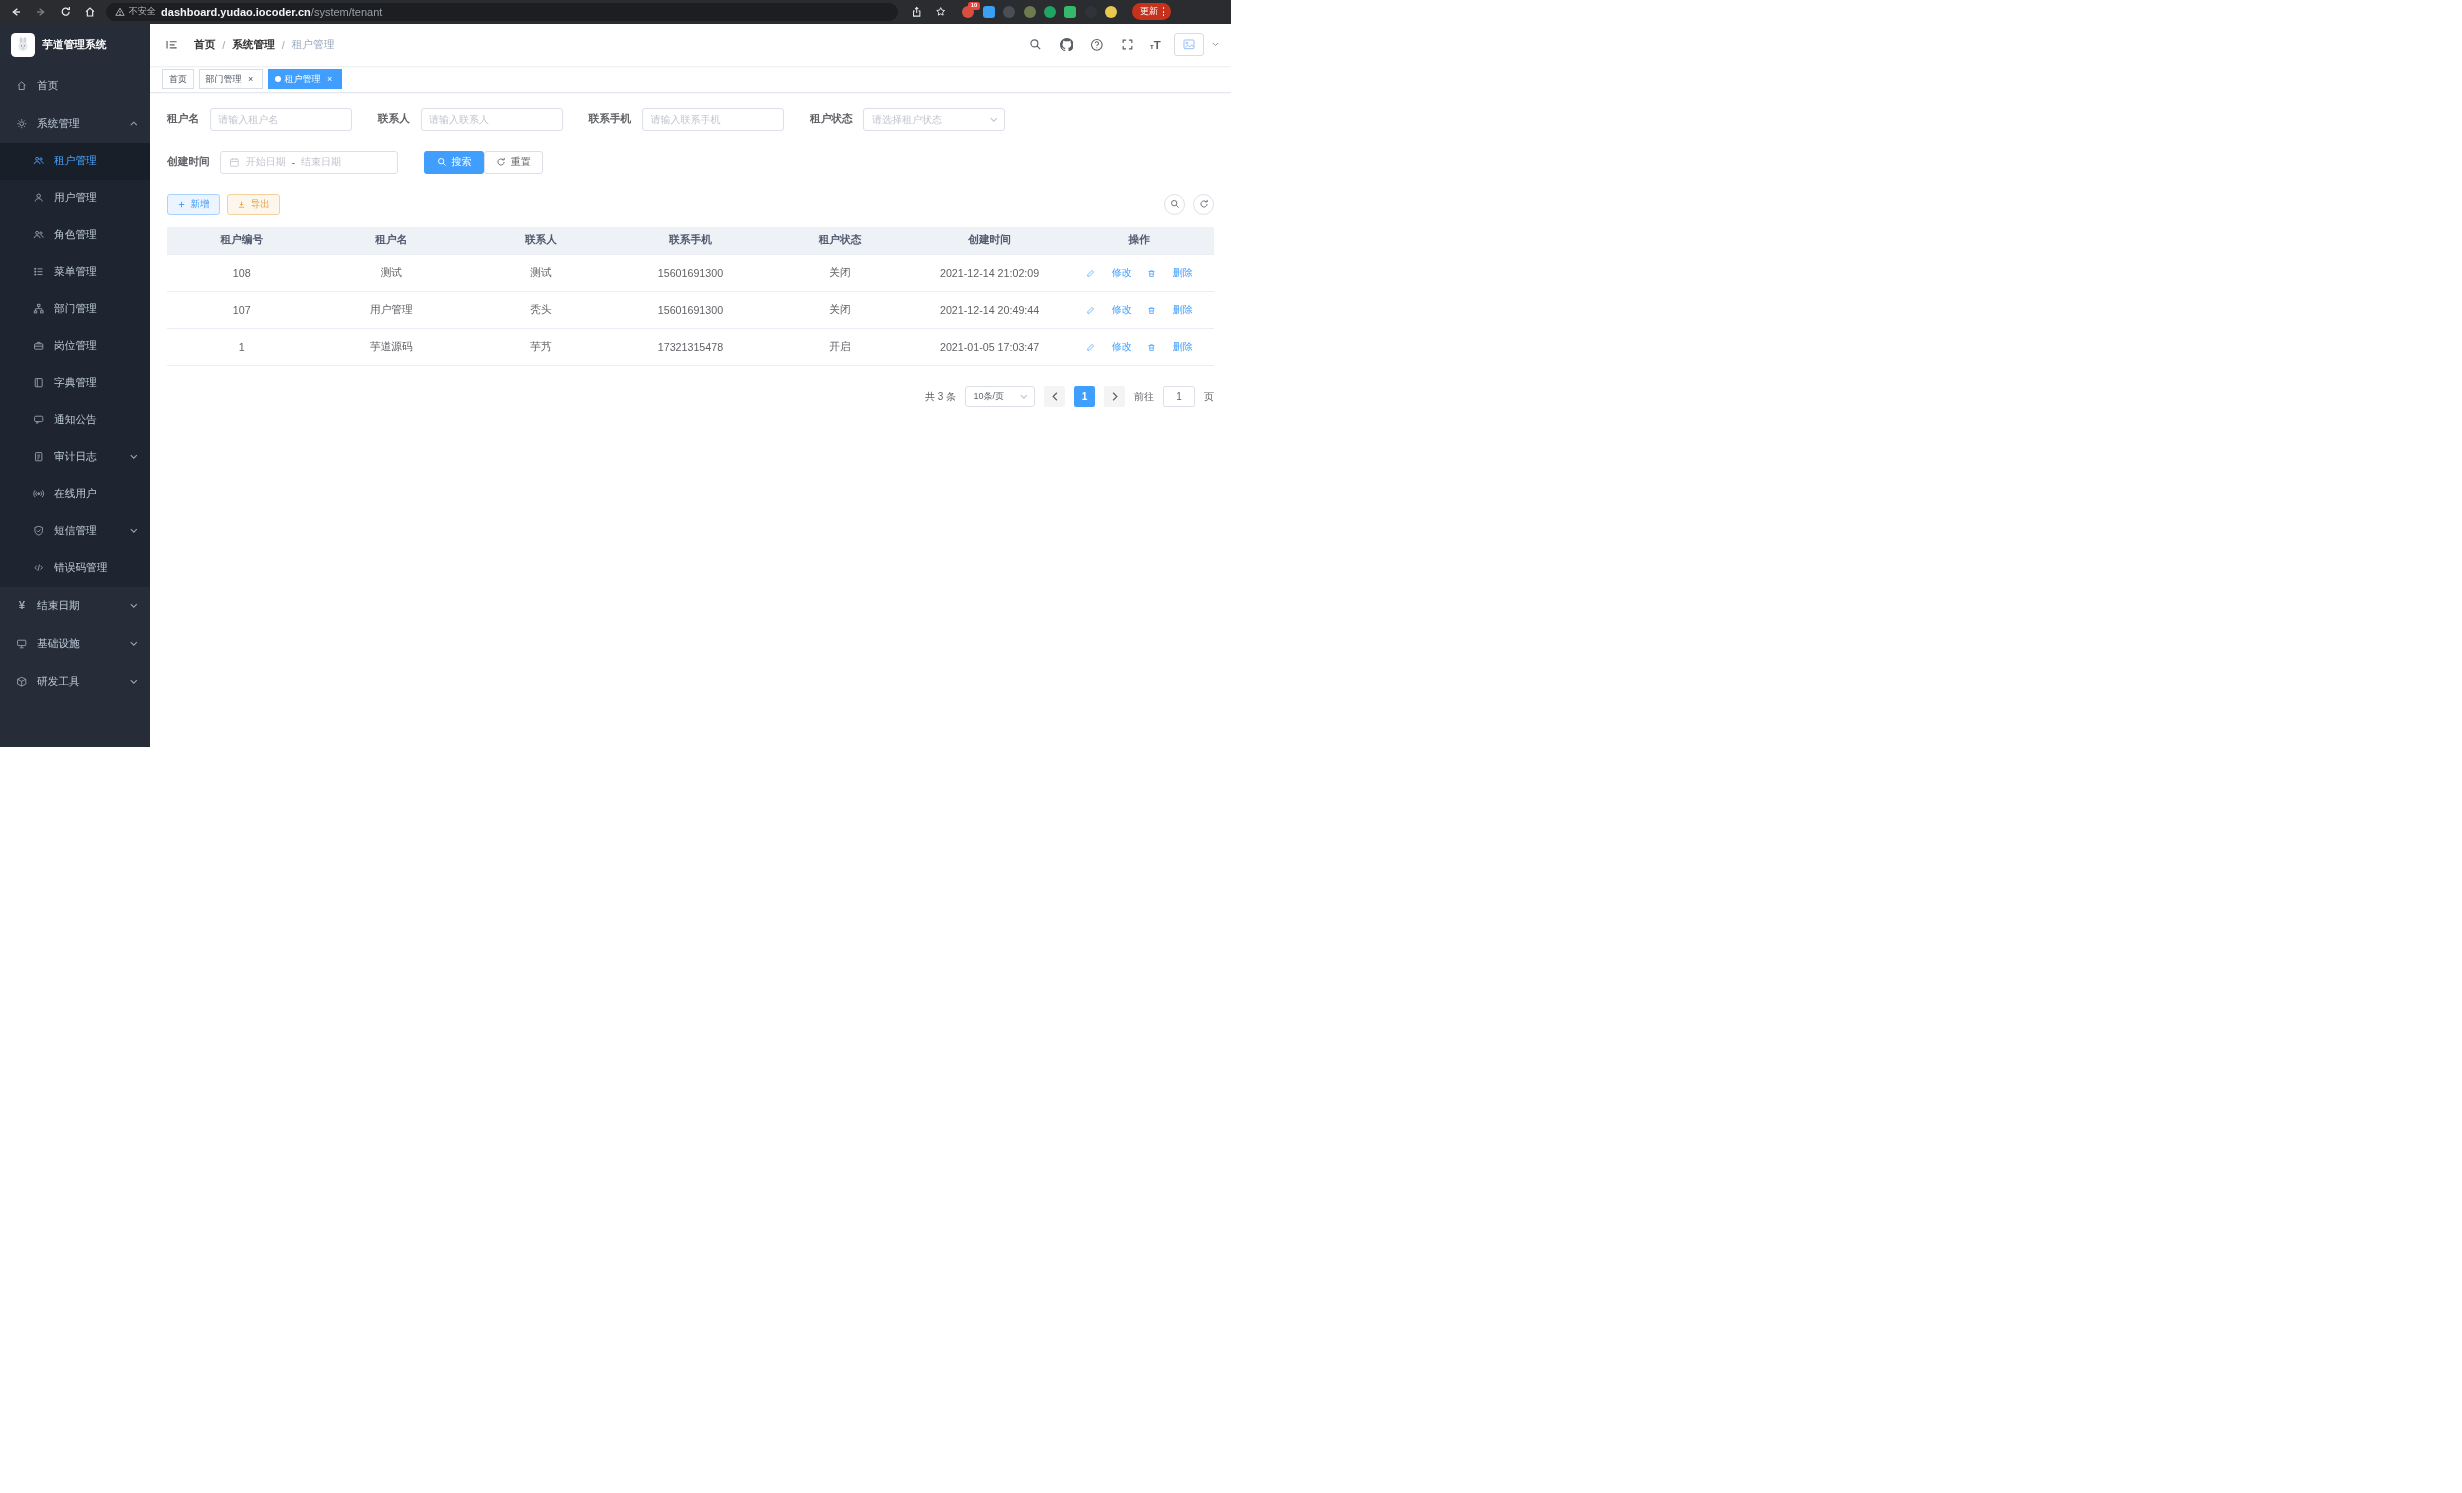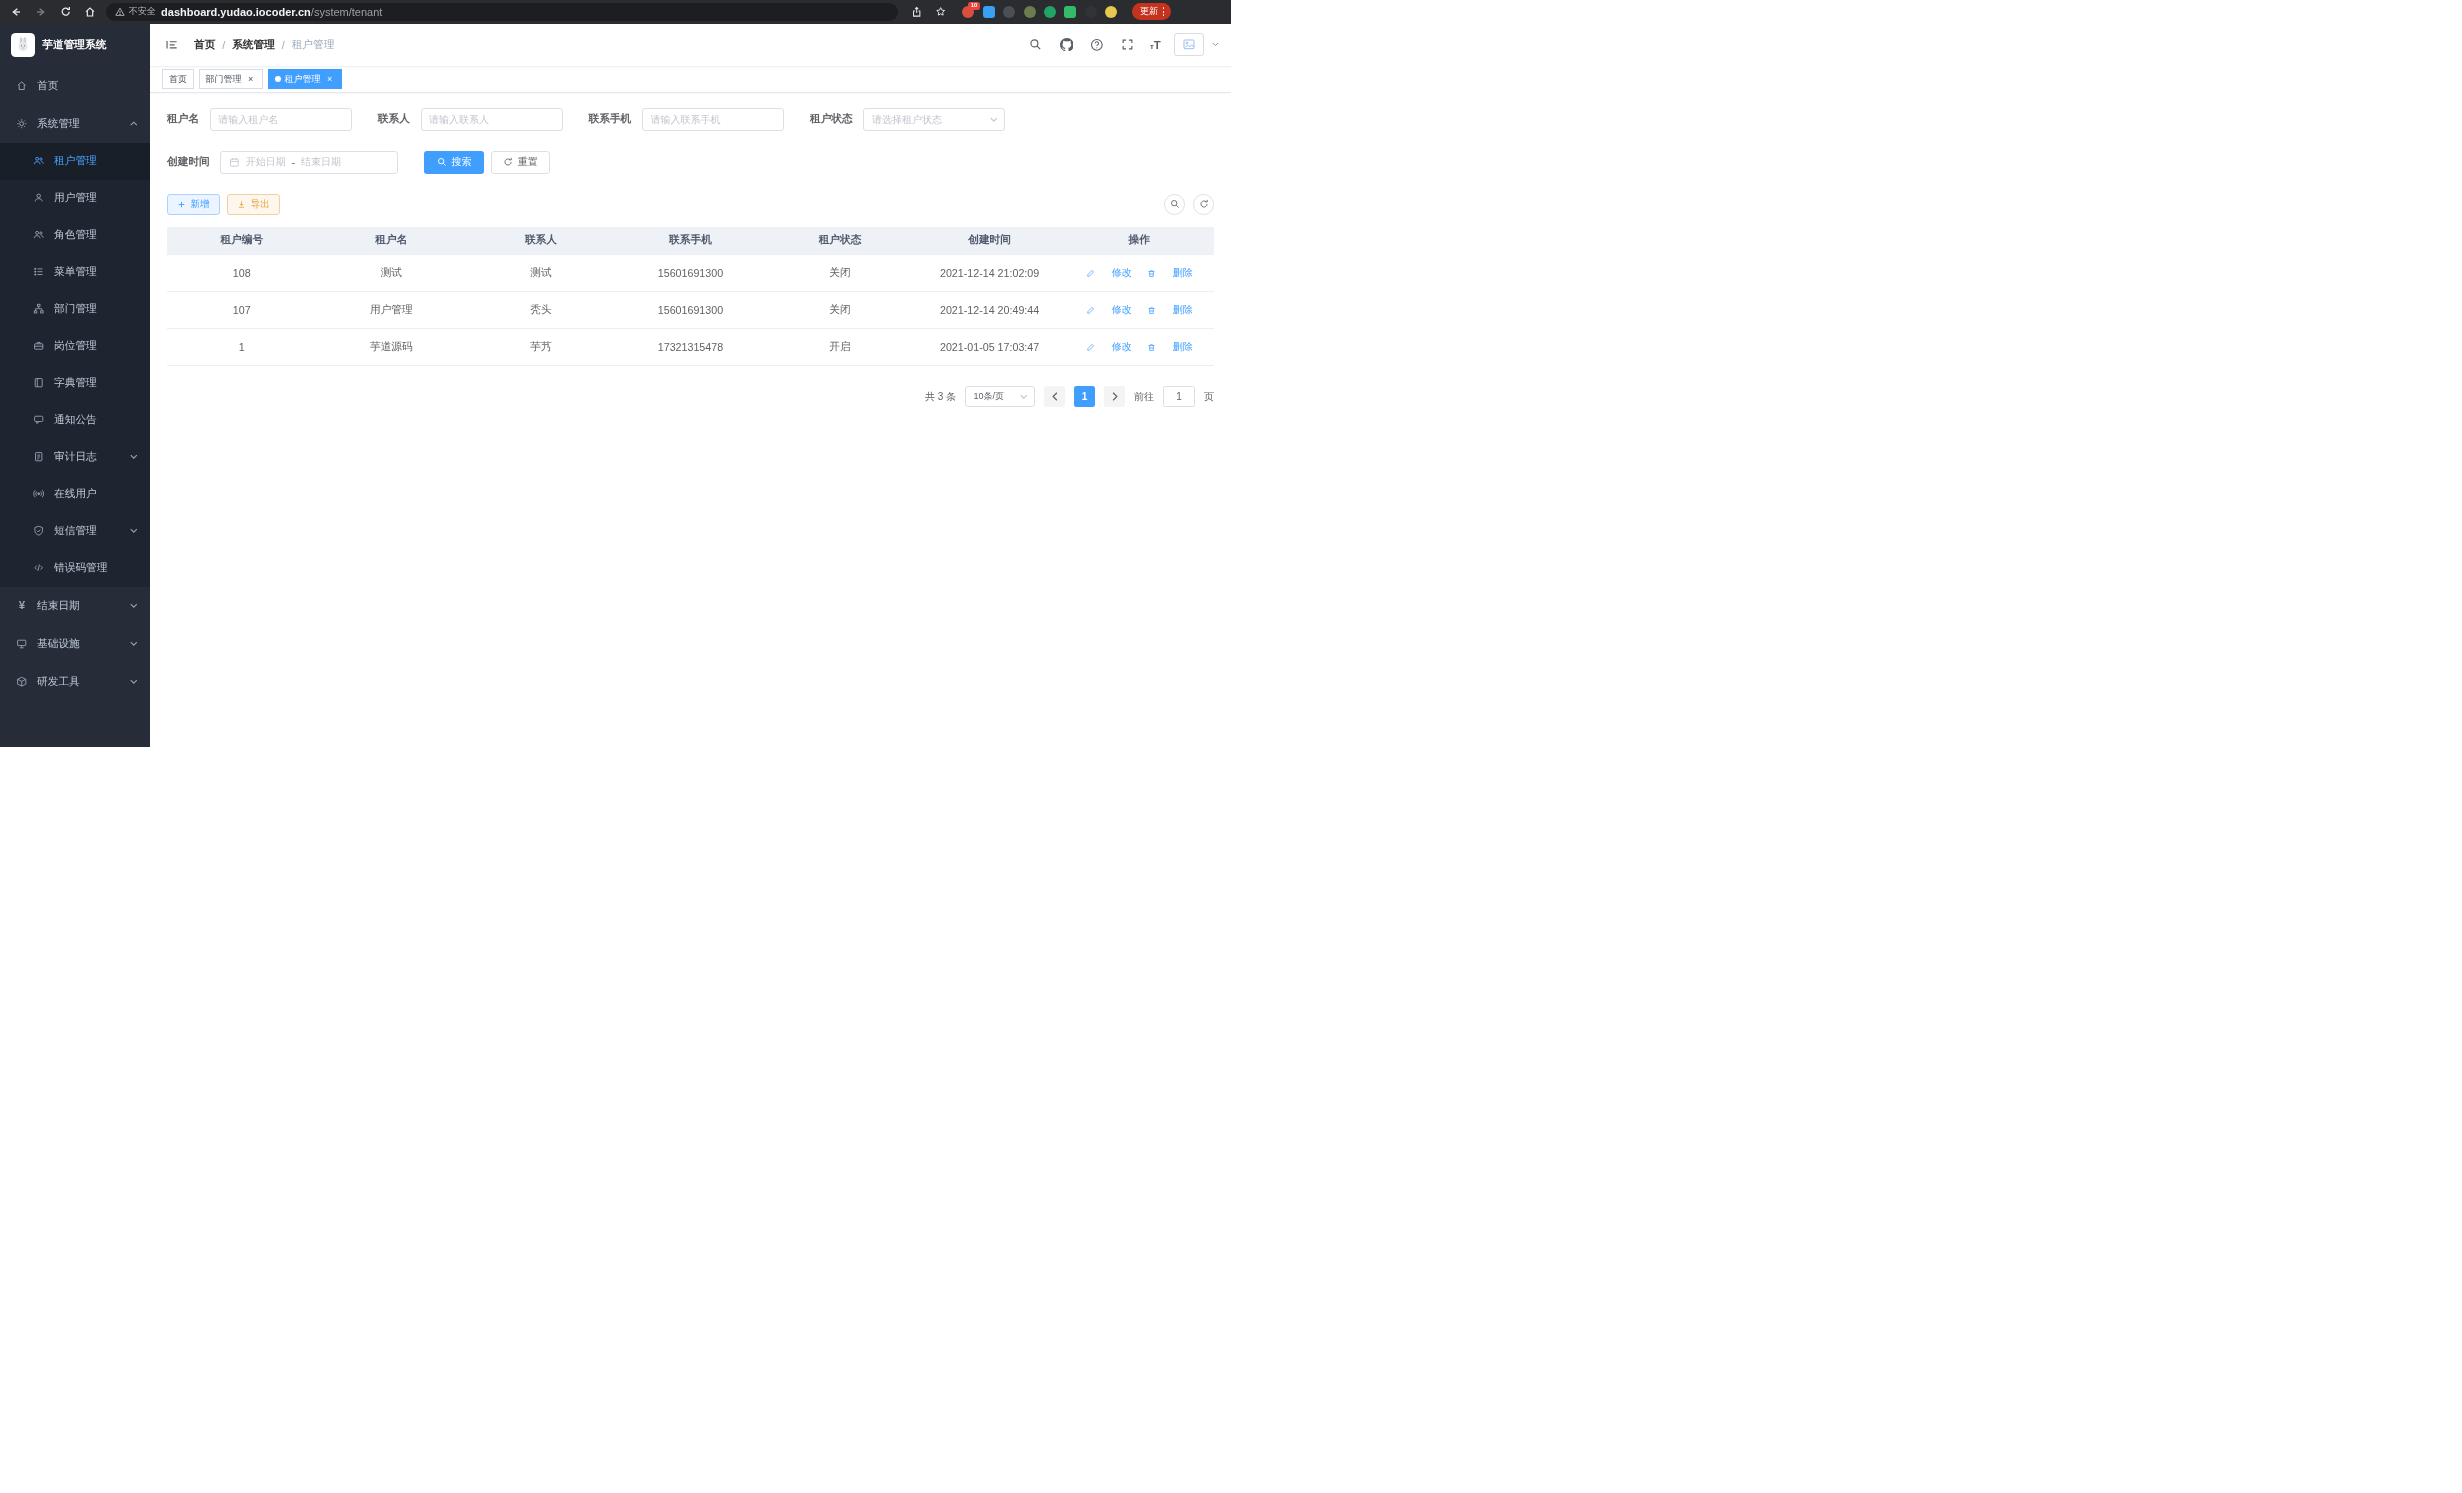--- a/index.html
+++ b/index.html
@@ -536,21 +536,21 @@
           <span class="date-range">
             <svg width="10.7" height="10.7" viewBox="0 0 18 18" fill="none" stroke="#c0c4cc" stroke-width="1.4">
                 <rect x="2.5" y="3.5" width="13" height="12" rx="1"></rect>
                 <path d="M2.5 7.5h13M6.3 1.8v3M11.7 1.8v3"></path>
               </svg>
             <span>开始日期</span>
             <span class="dash">-</span>
             <span>结束日期</span>
           </span>
         </div>
-        <button class="btn btn-primary" style="margin-right:7px">
+        <button class="btn btn-primary" style="margin-right:0">
           <svg width="10" height="10" viewBox="0 0 18 18" fill="none" stroke="#fff" stroke-width="1.7">
               <circle cx="7.5" cy="7.5" r="4.8"></circle>
               <path d="M11.2 11.2 15.5 15.5"></path>
             </svg>
           <span>搜索</span>
         </button>
         <button class="btn btn-plain">
           <svg width="10" height="10" viewBox="0 0 18 18" fill="none" stroke="#606266" stroke-width="1.6">
               <path d="M14.5 9a5.5 5.5 0 1 1-1.7-4"></path>
               <path d="M14.8 1.6v3.6h-3.6"></path>

